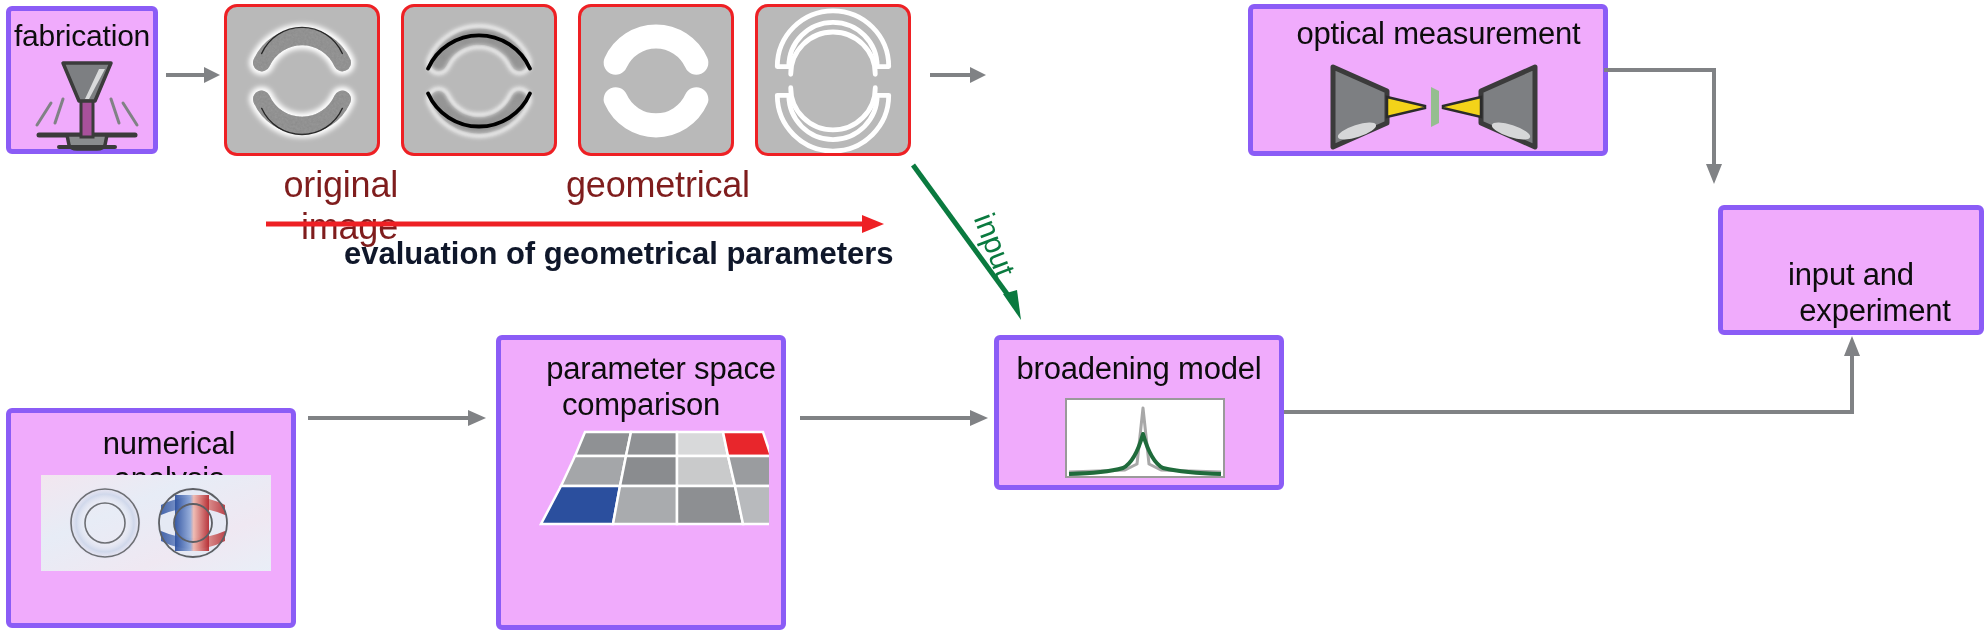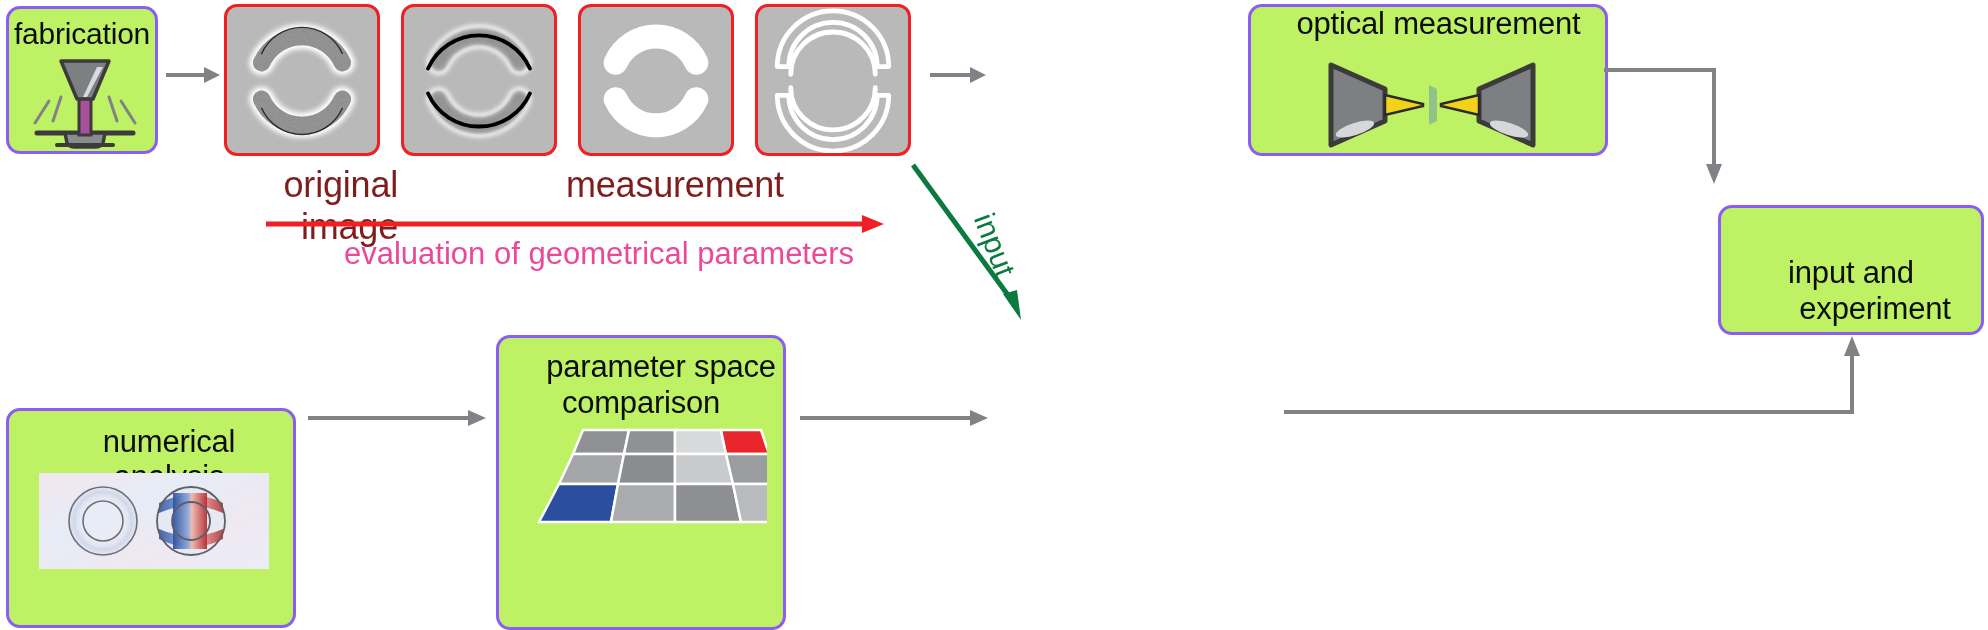--- a/index.html
+++ b/index.html
@@ -13,23 +13,23 @@
   #root {
     position: relative;
     width: 1988px;
     height: 630px;
     background: #ffffff;
     overflow: hidden;
   }
   .box {
     position: absolute;
     box-sizing: border-box;
-    border: 3px solid #8b5cf6;
-    border-radius: 14px;
-    background: #bef264;
+    border: 5px solid #8b5cf6;
+    border-radius: 6px;
+    background: #f0abfc;
   }
   .box-title {
     position: absolute;
     left: 0;
     right: 0;
     text-align: center;
     font-size: 31px;
     color: #0d0d0d;
     line-height: 1.12;
     letter-spacing: -0.2px;
@@ -51,22 +51,23 @@
   }
   .svgwrap {
     position: absolute;
     left: 0; top: 0;
     width: 100%; height: 100%;
     pointer-events: none;
   }
   .arrowlabel {
     position: absolute;
     font-size: 31px;
-    color: #ec4899;
+    color: #0f172a;
     white-space: nowrap;
+    font-weight: bold;
   }
   .green-label {
     position: absolute;
     font-size: 30px;
     color: #0a7a3f;
     white-space: nowrap;
     transform-origin: center center;
   }
   .icon-holder {
     position: absolute;
@@ -180,21 +181,21 @@
   </div>
 
   <div class="panel" style="left:578px; top:4px; width:156px; height:152px;">
     <svg class="svgwrap" viewBox="0 0 156 152">
       <g fill="none" stroke="#ffffff" stroke-width="25" stroke-linecap="round">
         <path d="M36 58 A46 46 0 0 1 120 58"></path>
         <path d="M36 96 A46 46 0 0 0 120 96"></path>
       </g>
     </svg>
   </div>
-  <div class="panel-label" style="left:566px; top:164px; width:180px;">measurement</div>
+  <div class="panel-label" style="left:566px; top:164px; width:180px;">geometrical</div>
 
   <div class="panel" style="left:755px; top:4px; width:156px; height:152px;">
     <svg class="svgwrap" viewBox="0 0 156 152">
 
       <g fill="none" stroke="#ffffff" stroke-width="5" stroke-linejoin="round" stroke-linecap="round">
 
         <path d="M20 62 A58 58 0 0 1 136 62 L124 62 A46 46 0 0 0 32 62 Z"></path>
 
         <path d="M20 92 A58 58 0 0 0 136 92 L124 92 A46 46 0 0 1 32 92 Z"></path>
 
@@ -205,21 +206,21 @@
   </div>
 
   <div class="icon-holder" style="left:930px; top:62px; width:58px; height:26px;">
     <svg viewBox="0 0 58 26" width="58" height="26">
       <line x1="0" y1="13" x2="42" y2="13" stroke="#808285" stroke-width="4"></line>
       <path d="M40 5 L56 13 L40 21 Z" fill="#808285"></path>
     </svg>
   </div>
 
   <div class="box" style="left:1248px; top:4px; width:360px; height:152px;">
-    <div class="box-title" style="top:0;margin-left:21px;">optical measurement</div>
+    <div class="box-title" style="top:8px;margin-left:21px;">optical measurement</div>
     <div class="icon-holder" style="left:70px; top:52px; width:222px; height:92px;">
       <svg viewBox="0 0 222 92" width="222" height="92">
 
         <path d="M10 6 L64 30 L64 62 L10 86 Z" fill="#7d7f82" stroke="#3b3b3b" stroke-width="5" stroke-linejoin="round"></path>
         <ellipse cx="34" cy="70" rx="20" ry="6" fill="#d6d7d8" transform="rotate(-18 34 70)"></ellipse>
 
         <path d="M212 6 L158 30 L158 62 L212 86 Z" fill="#7d7f82" stroke="#3b3b3b" stroke-width="5" stroke-linejoin="round"></path>
         <ellipse cx="188" cy="70" rx="20" ry="6" fill="#d6d7d8" transform="rotate(18 188 70)"></ellipse>
 
         <path d="M64 36 L102 45 L102 47 L64 56 Z" fill="#f3d319" stroke="#2b2b2b" stroke-width="2.5"></path>
@@ -331,20 +332,32 @@
     </div>
   </div>
 
   <div class="icon-holder" style="left:800px; top:405px; width:190px; height:26px;">
     <svg viewBox="0 0 190 26" width="190" height="26">
       <line x1="0" y1="13" x2="172" y2="13" stroke="#808285" stroke-width="4"></line>
       <path d="M170 5 L188 13 L170 21 Z" fill="#808285"></path>
     </svg>
   </div>
 
+  <div class="box" style="left:994px; top:335px; width:290px; height:155px;">
+    <div class="box-title" style="top:12px;">broadening model</div>
+    <div class="icon-holder" style="left:66px; top:58px; width:160px; height:88px;">
+      <svg viewBox="0 0 160 88" width="160" height="88">
+        <rect x="1" y="1" width="158" height="78" fill="#ffffff" stroke="#9a9a9a" stroke-width="2"></rect>
+
+        <path d="M4 74 L60 72 L72 66 L78 10 L84 66 L96 72 L156 74" fill="none" stroke="#a8a8a8" stroke-width="3" stroke-linejoin="round"></path>
+
+        <path d="M4 76 Q40 75 58 70 Q70 64 78 36 Q86 64 98 70 Q120 75 156 76" fill="none" stroke="#1f6b3b" stroke-width="4" stroke-linejoin="round"></path>
+      </svg>
+    </div>
+  </div>
 
   <div class="icon-holder" style="left:1284px; top:330px; width:580px; height:120px;">
     <svg viewBox="0 0 580 120" width="580" height="120">
       <path d="M0 82 L568 82 L568 22" fill="none" stroke="#808285" stroke-width="4"></path>
       <path d="M560 26 L568 6 L576 26 Z" fill="#808285"></path>
     </svg>
   </div>
 
 </div>
 

